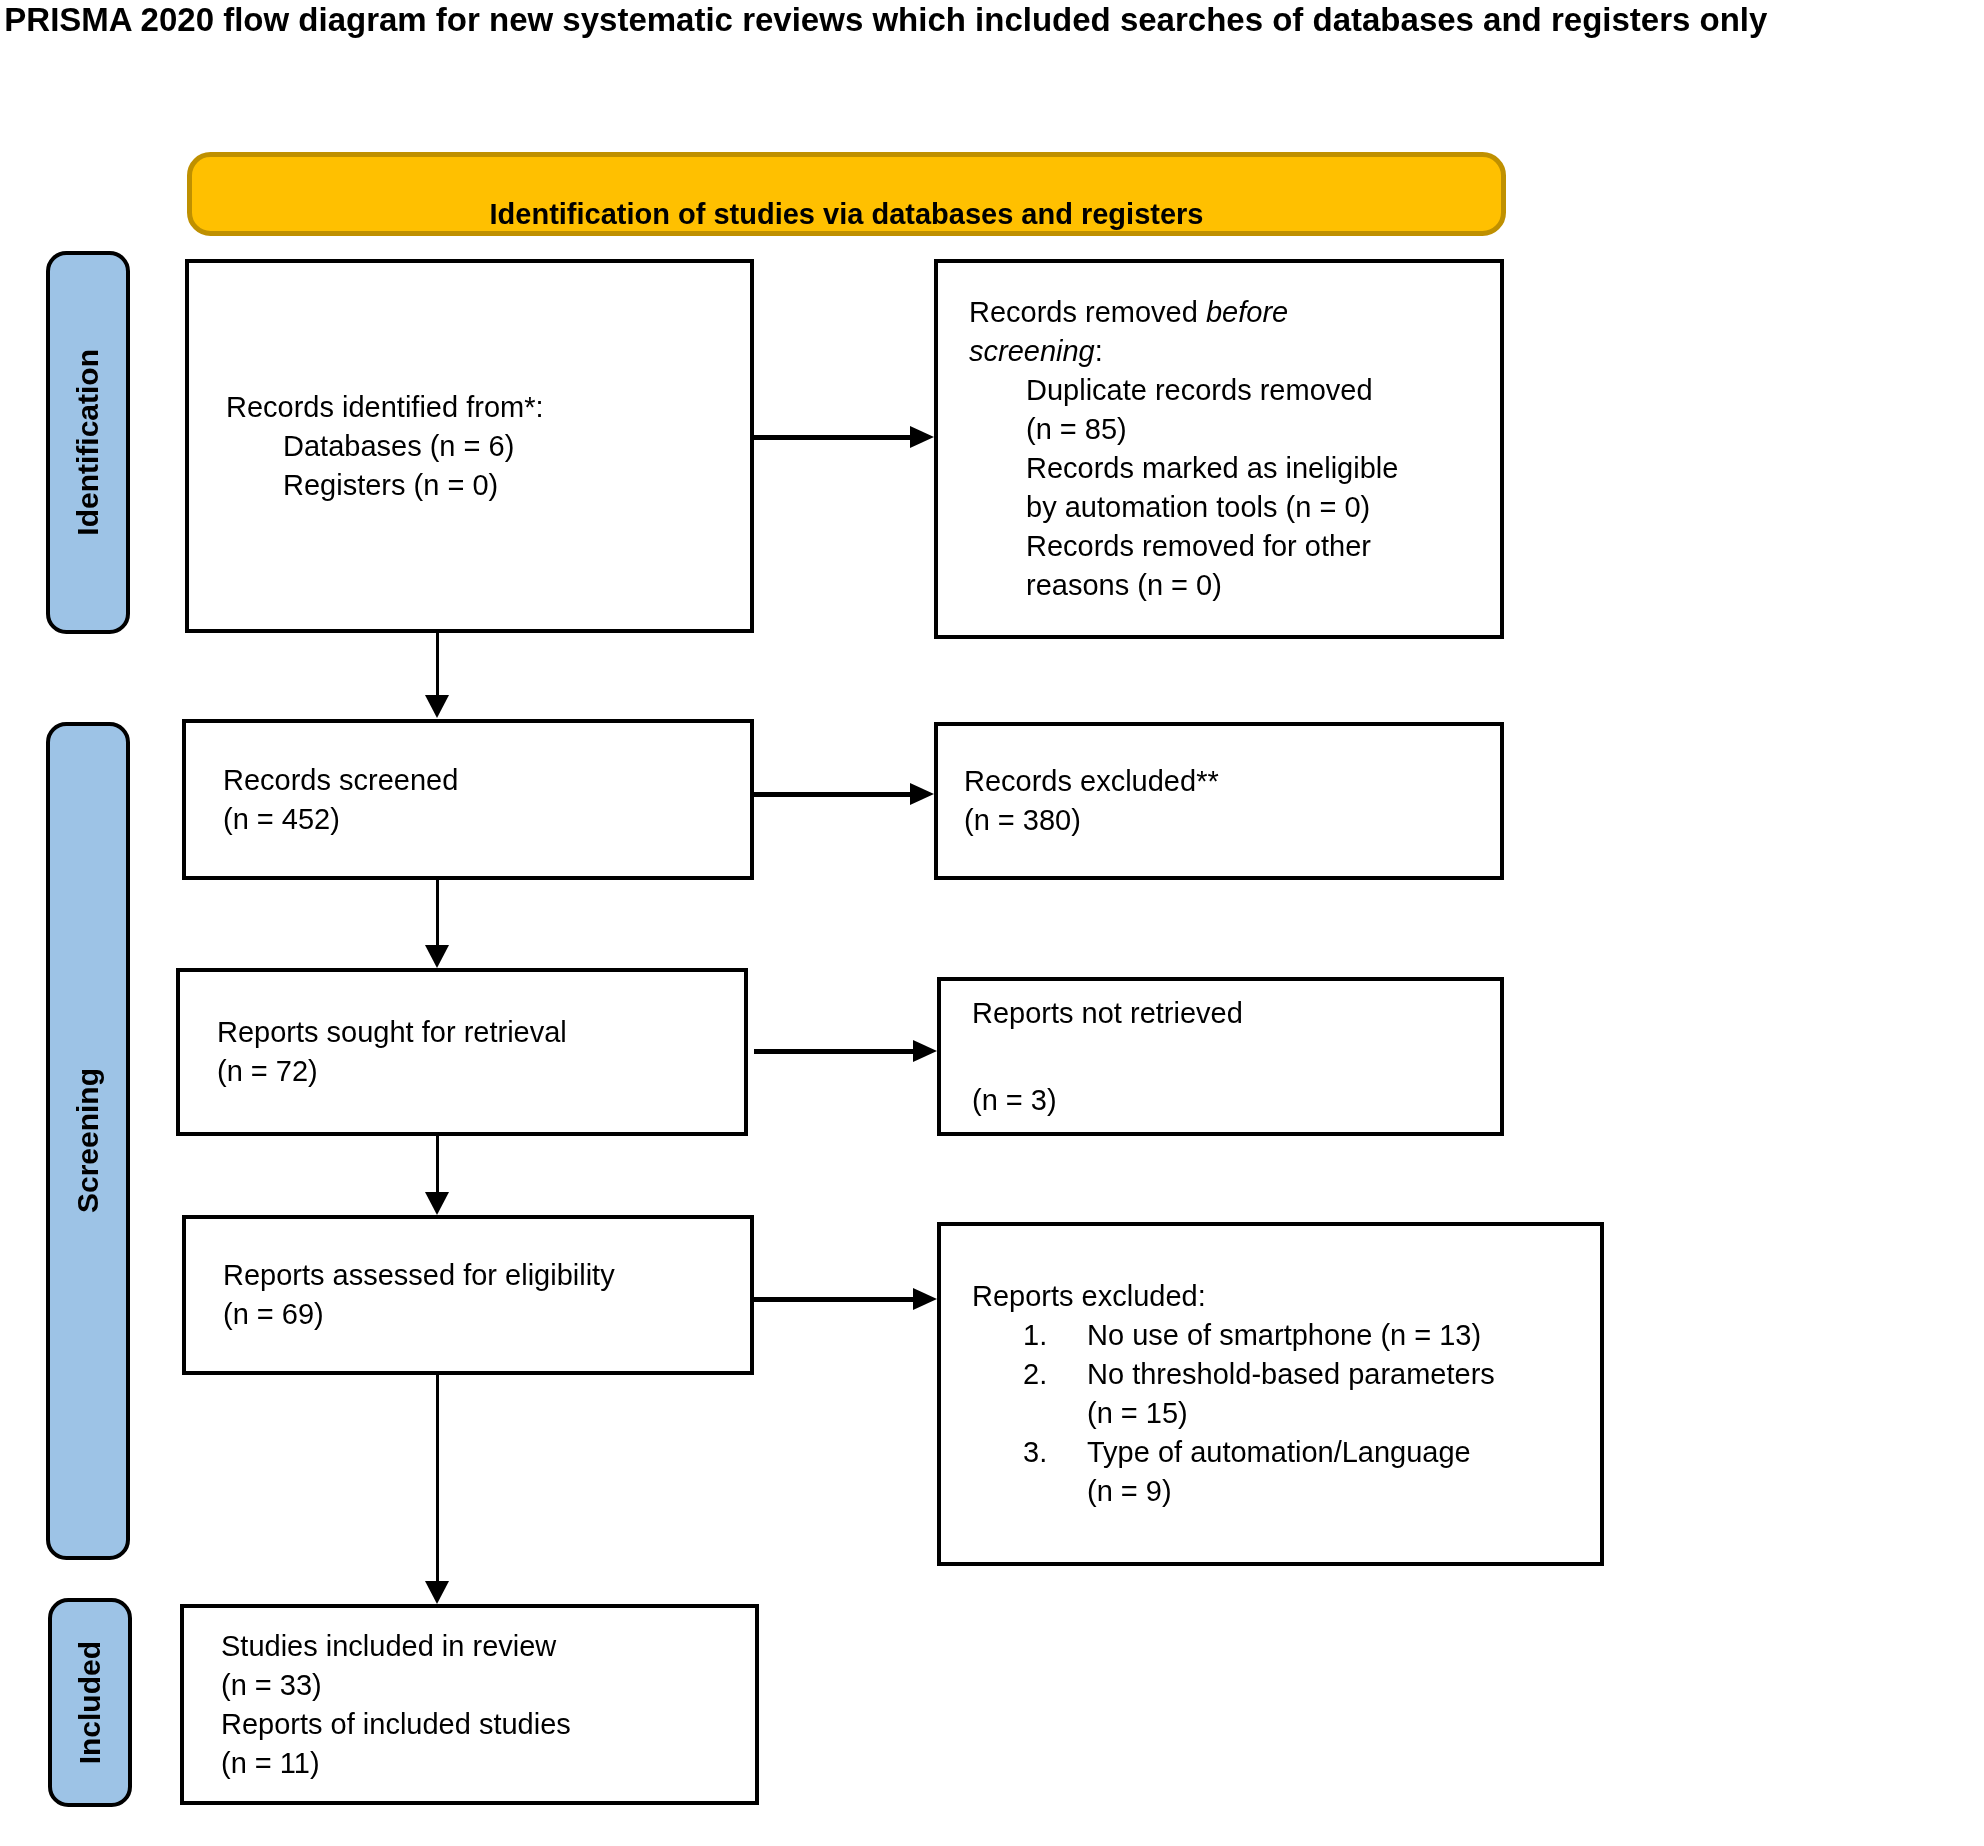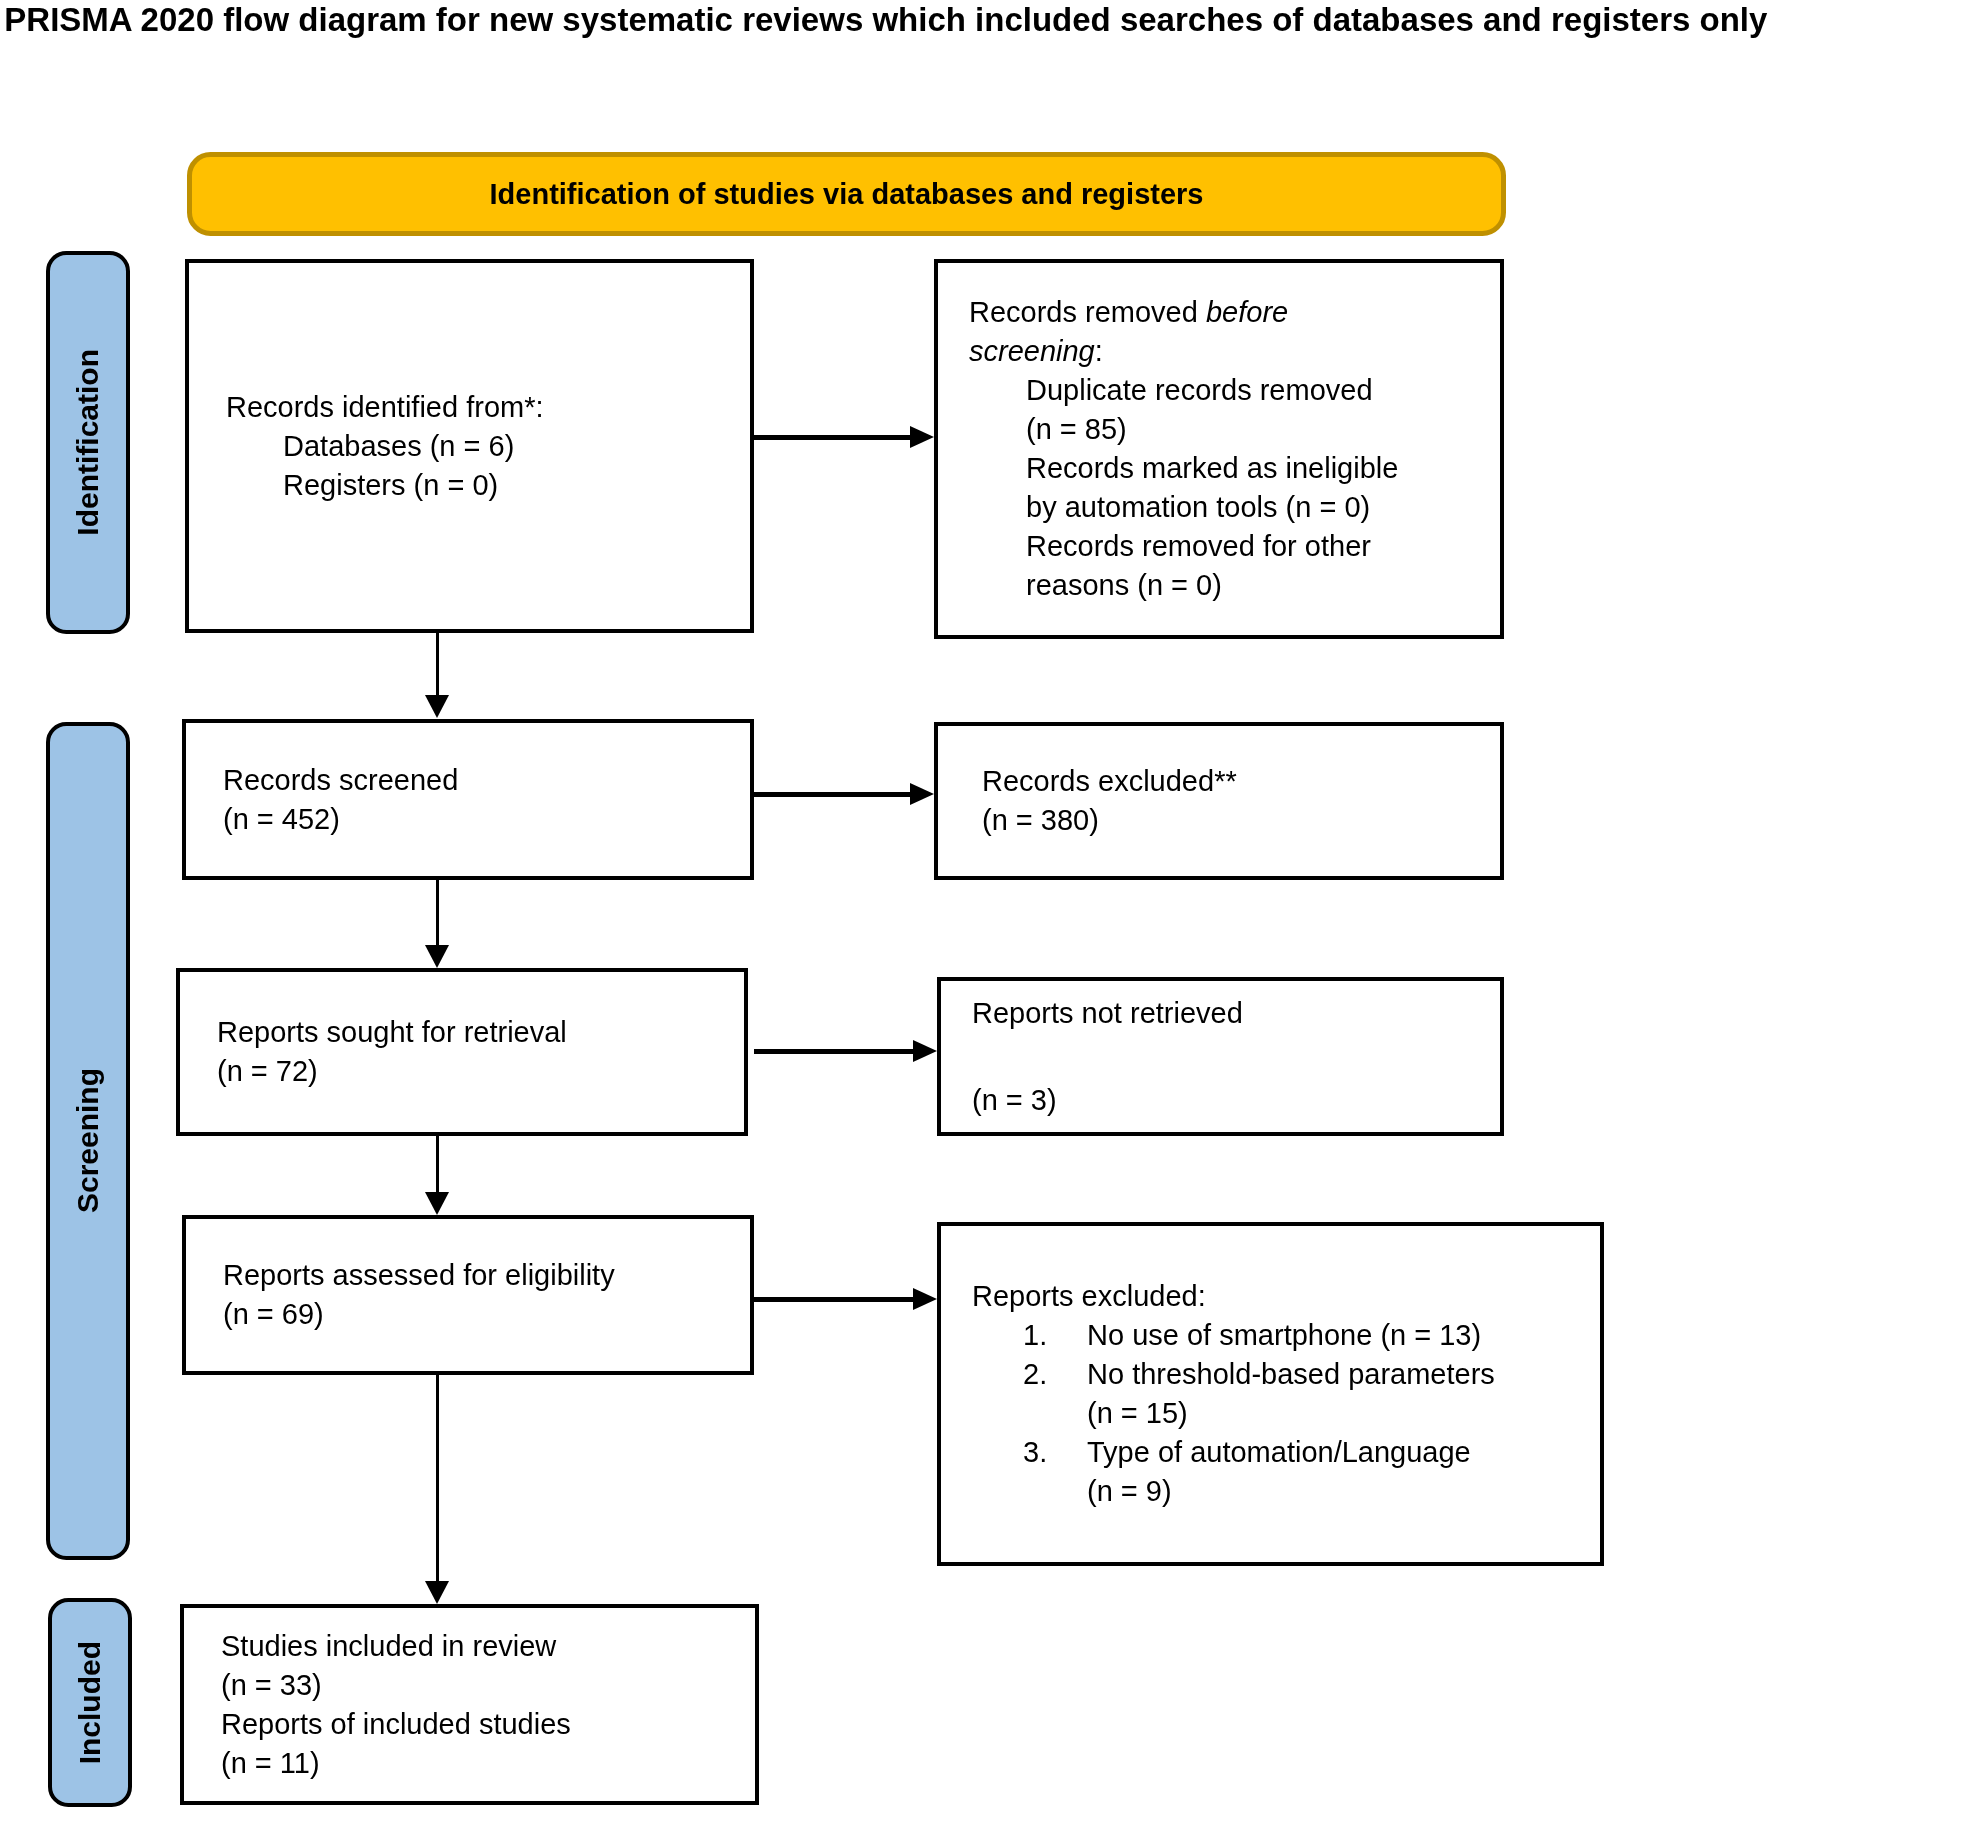--- a/index.html
+++ b/index.html
@@ -18,21 +18,21 @@
     font-size:33px; font-weight:bold; line-height:1.15;
     white-space:nowrap;
   }
   .banner{
     position:absolute;
     left:187px; top:152px; width:1319px; height:84px;
     background:#FFC000;
     border:5.3px solid #BF9000;
     border-radius:23.5px;
     box-sizing:border-box;
-    display:flex; align-items:center; justify-content:center;
+    display:flex; align-items:flex-end; justify-content:center;
   }
   .banner .banner-label{
     font-size:29px; font-weight:bold; white-space:nowrap;
   }
   .stage{
     position:absolute;
     width:84px;
     background:#9DC3E6;
     border:4.8px solid #000;
     border-radius:20.3px;
@@ -56,21 +56,21 @@
     box-sizing:border-box;
     display:flex; flex-direction:column; justify-content:center;
     font-size:29px; line-height:39px;
   }
   .box .bline{ white-space:nowrap; }
   .indent{ padding-left:57px; }
 
   .box-records-identified   { left:185px;  top:259px;  width:569px; height:374px; padding-left:37px; }
   .box-records-removed      { left:934px; top:259px;  width:570px; height:380px; padding-left:31px; }
   .box-records-screened     { left:182px;  top:719px; width:572px; height:161px; padding-left:37px; }
-  .box-records-excluded     { left:934px; top:722px; width:570px; height:158px; padding-left:44px; }
+  .box-records-excluded     { left:934px; top:722px; width:570px; height:158px; padding-left:26px; }
   .box-reports-sought       { left:176px;  top:968px; width:572px; height:168px; padding-left:37px; }
   .box-reports-not-retrieved{ left:937px; top:977px; width:567px; height:159px; padding-left:31px;gap:48px; }
   .box-reports-assessed     { left:182px;  top:1215px; width:572px; height:160px; padding-left:37px; }
   .box-reports-excluded     { left:937px; top:1222px; width:667px; height:344px; padding-left:31px; }
   .box-studies-included     { left:180px;  top:1604px; width:579px; height:201px; padding-left:37px; }
 
   .olrow{ display:flex; }
   .olnum{ flex:0 0 64px; margin-left:51px; white-space:nowrap; }
   .oltext{ flex:1 1 auto; }
 

